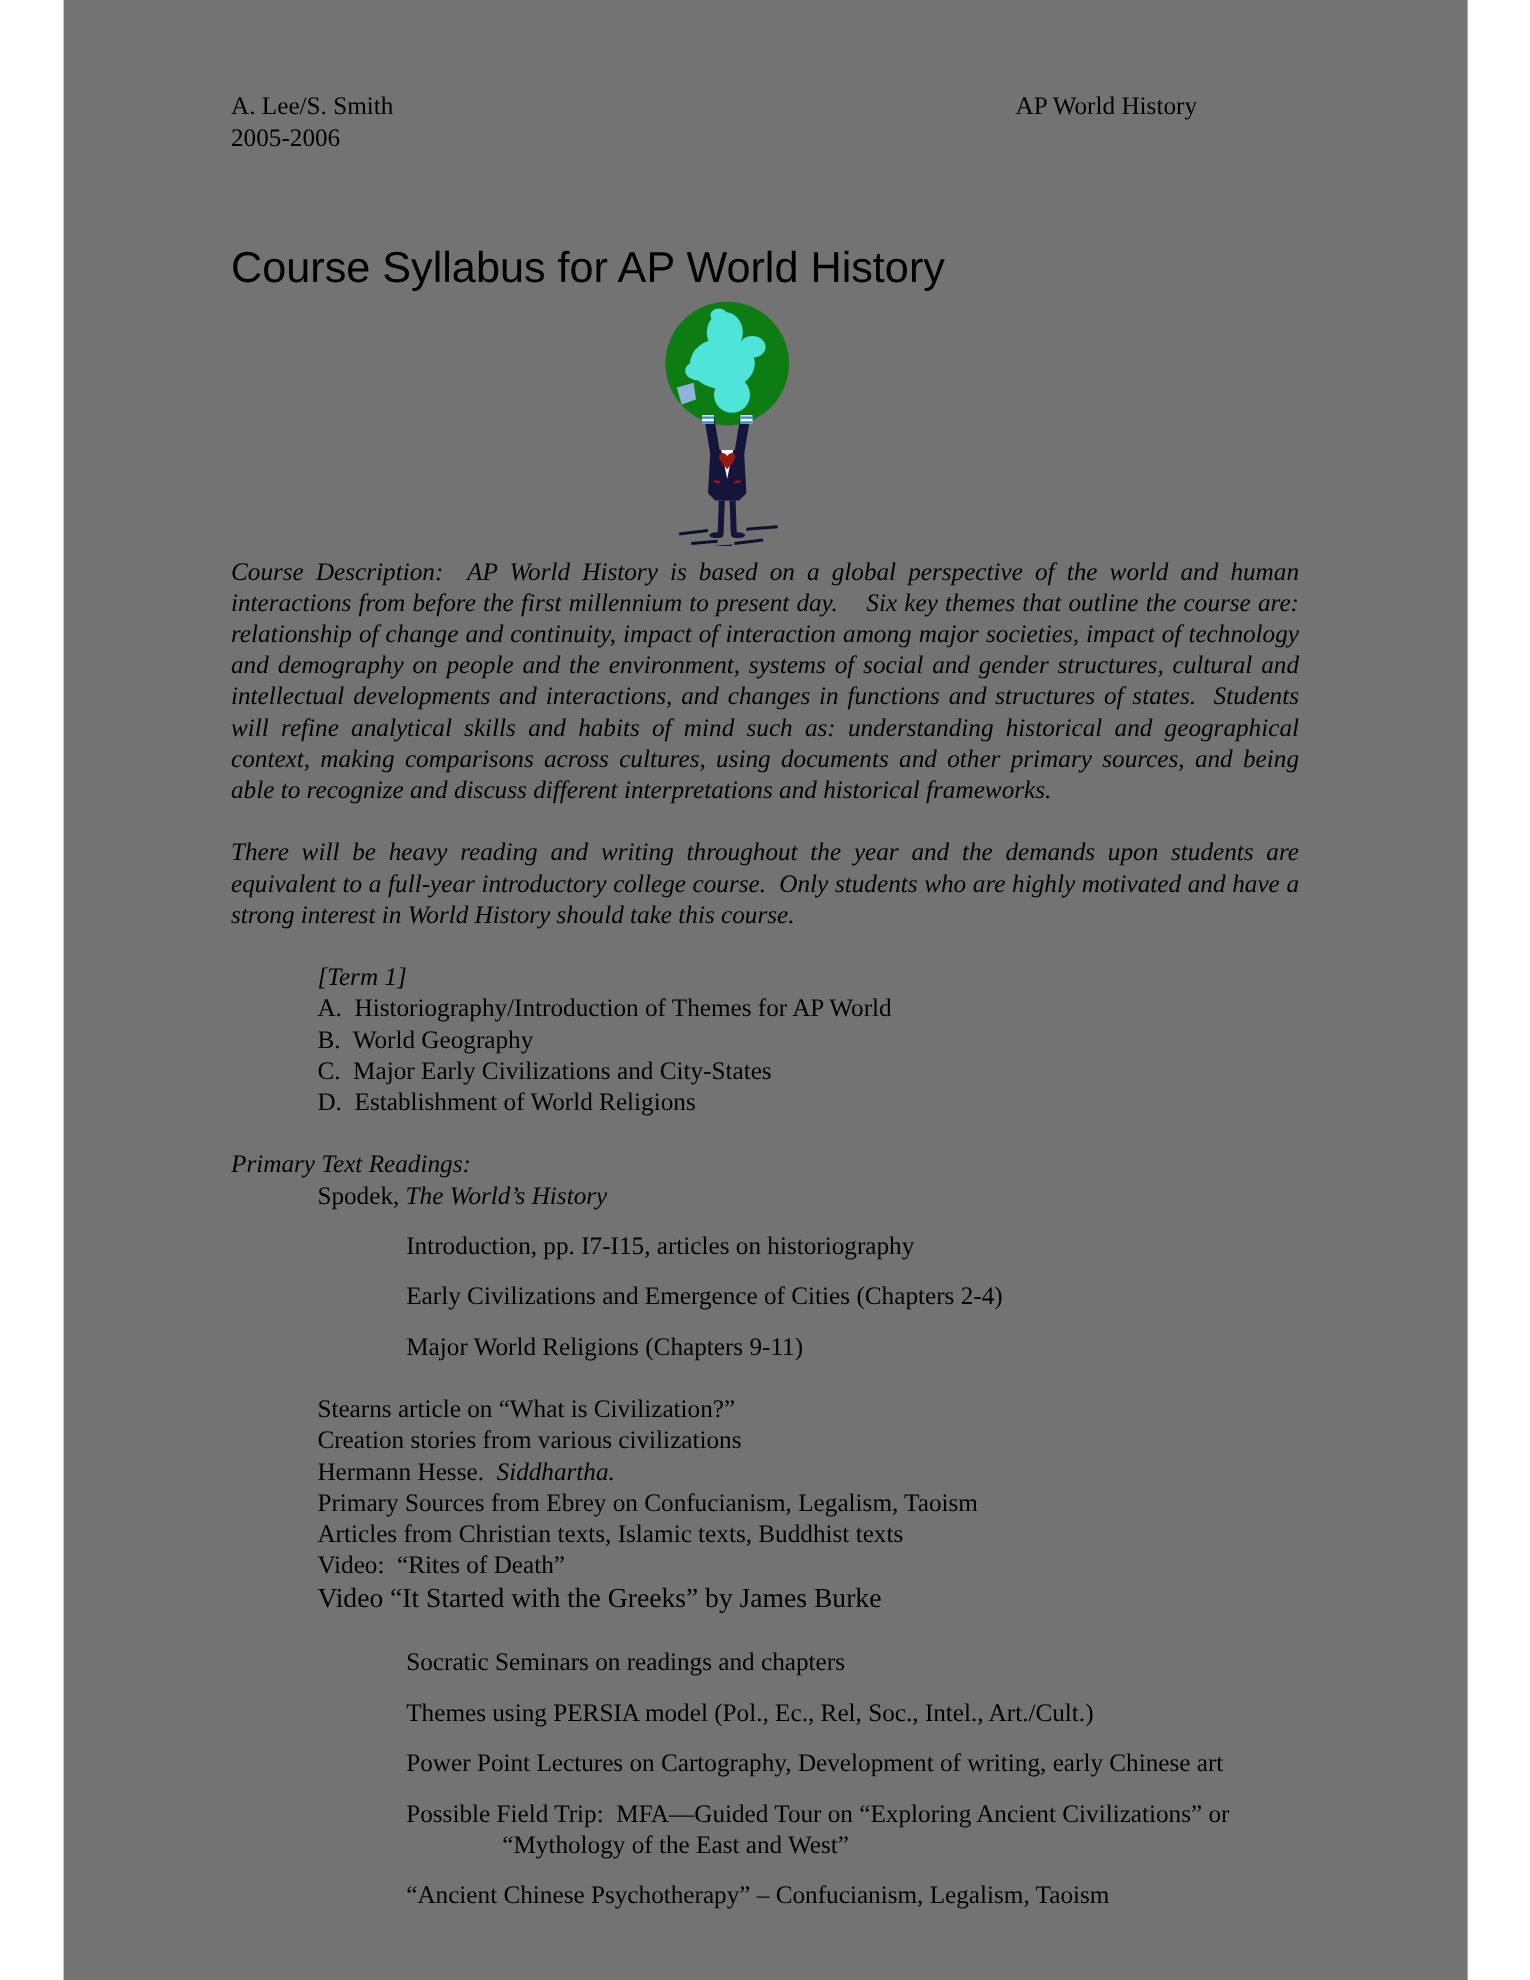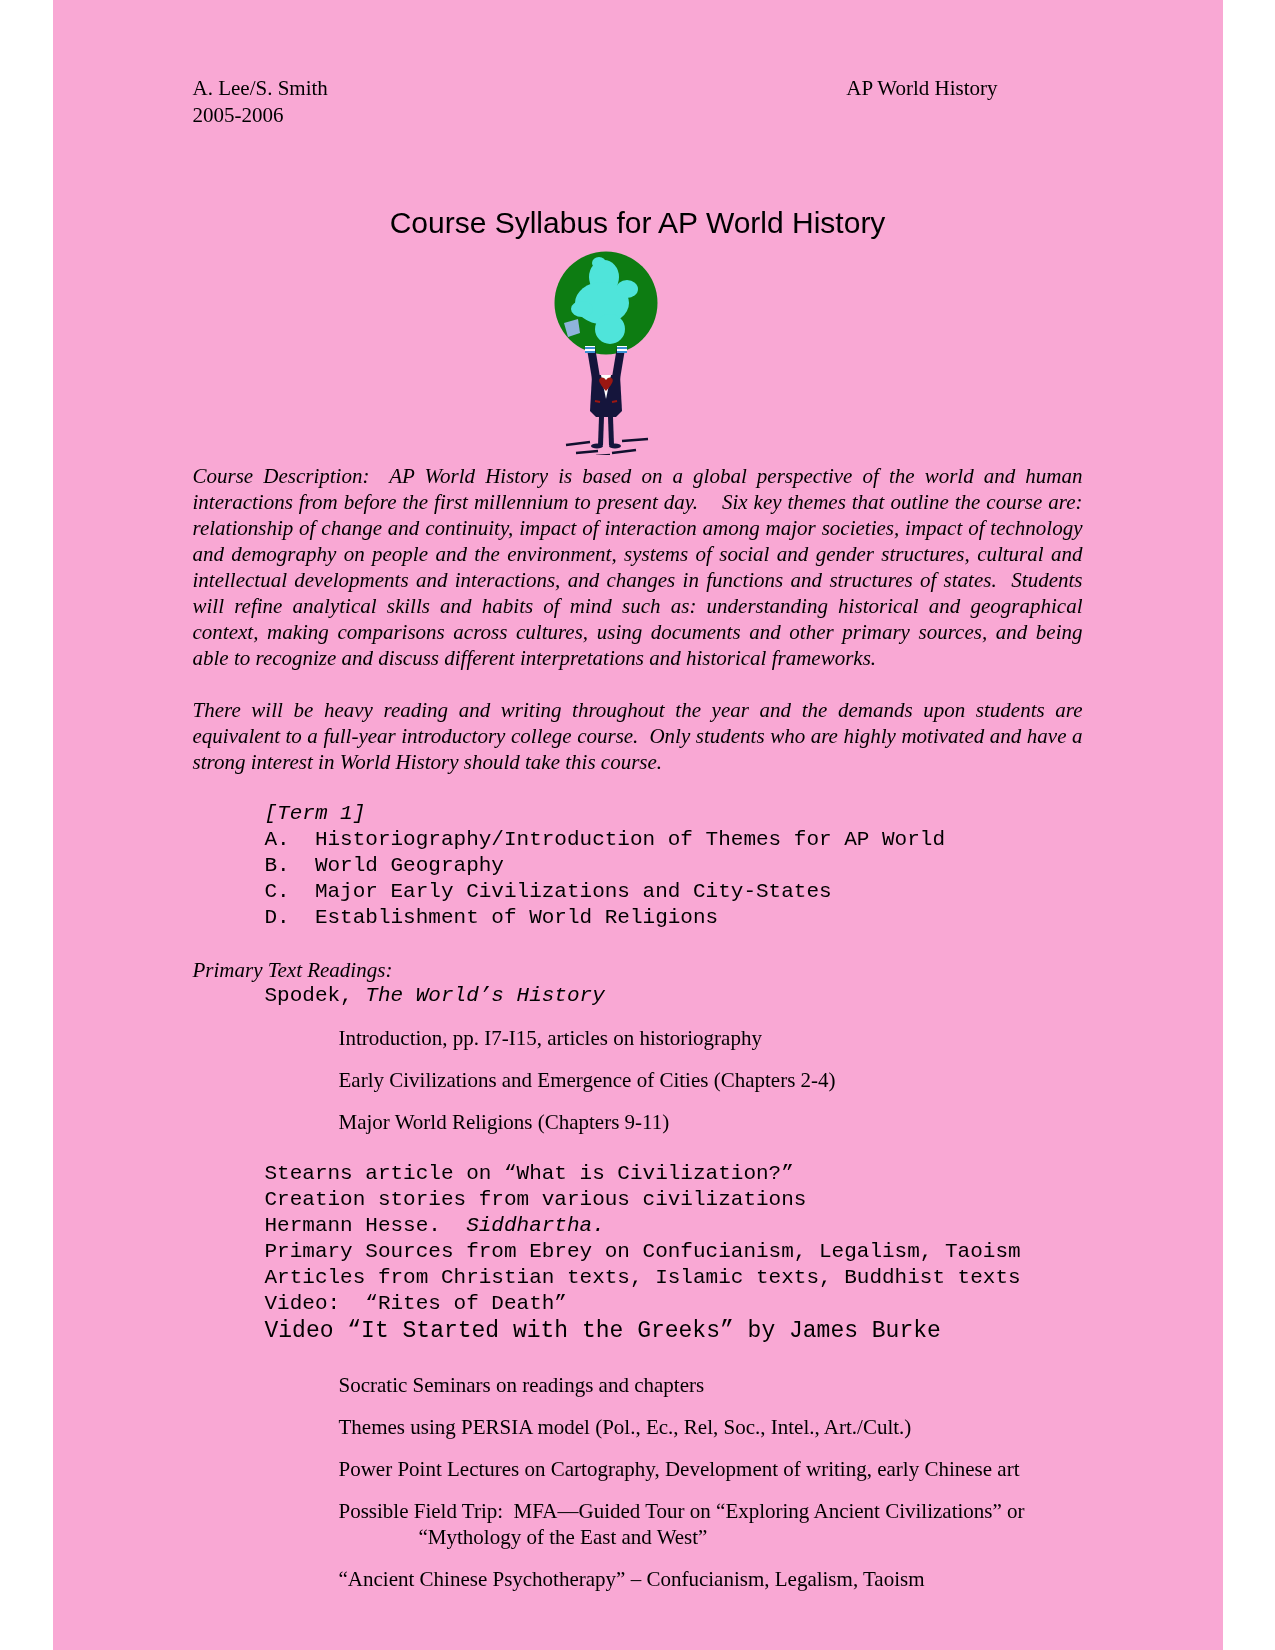--- a/index.html
+++ b/index.html
@@ -1,56 +1,56 @@
 <!DOCTYPE html>
 <html><head>
 <meta charset="utf-8">
 <style>
   html, body { margin: 0; padding: 0; background: #ffffff; }
   .page {
     position: relative;
     width: 1170px;
     height: 1650px;
     margin: 0 auto;
-    background: #f9a8d4;
+    background: #737373;
     box-sizing: border-box;
     padding: 75px 140px 0 140px;
     font-family: "Liberation Serif", "DejaVu Serif", serif;
     font-size: 21px;
     line-height: 26px;
     color: #000000;
     overflow: hidden;
   }
   .doc-header { display: flex; justify-content: space-between; line-height: 27px; }
   .doc-header .right { padding-right: 85px; }
   .title {
     margin: 76px 0 0 0;
     font-family: "Liberation Sans", "DejaVu Sans", sans-serif;
     font-weight: 400;
-    font-size: 30px;
+    font-size: 36px;
     line-height: 36px;
-    text-align: center;
+    text-align: left;
   }
   .figure-row {
     margin-top: 8px;
     height: 206px;
     display: flex;
     justify-content: center;
   }
   .figure-row svg { transform: translateX(-32px); }
   .para {
     margin: 26px 0 0 0;
     text-align: justify;
     white-space: pre-wrap;
     font-style: italic;
   }
   .para.first { margin-top: 8px; }
   .section { margin-top: 26px; }
   .line { white-space: pre-wrap; }
-  .ind1 { padding-left: 72px; font-family: Liberation Mono, monospace; }
+  .ind1 { padding-left: 72px; }
   .ind2 { padding-left: 146px; margin-top: 16px; }
   .ind3 { padding-left: 226px; }
   .bold { font-weight: bold; }
   .italic { font-style: italic; }
   .larger { font-size: 23px; line-height: 29px; }
 </style>
 </head>
 <body>
 
 <div class="page">

